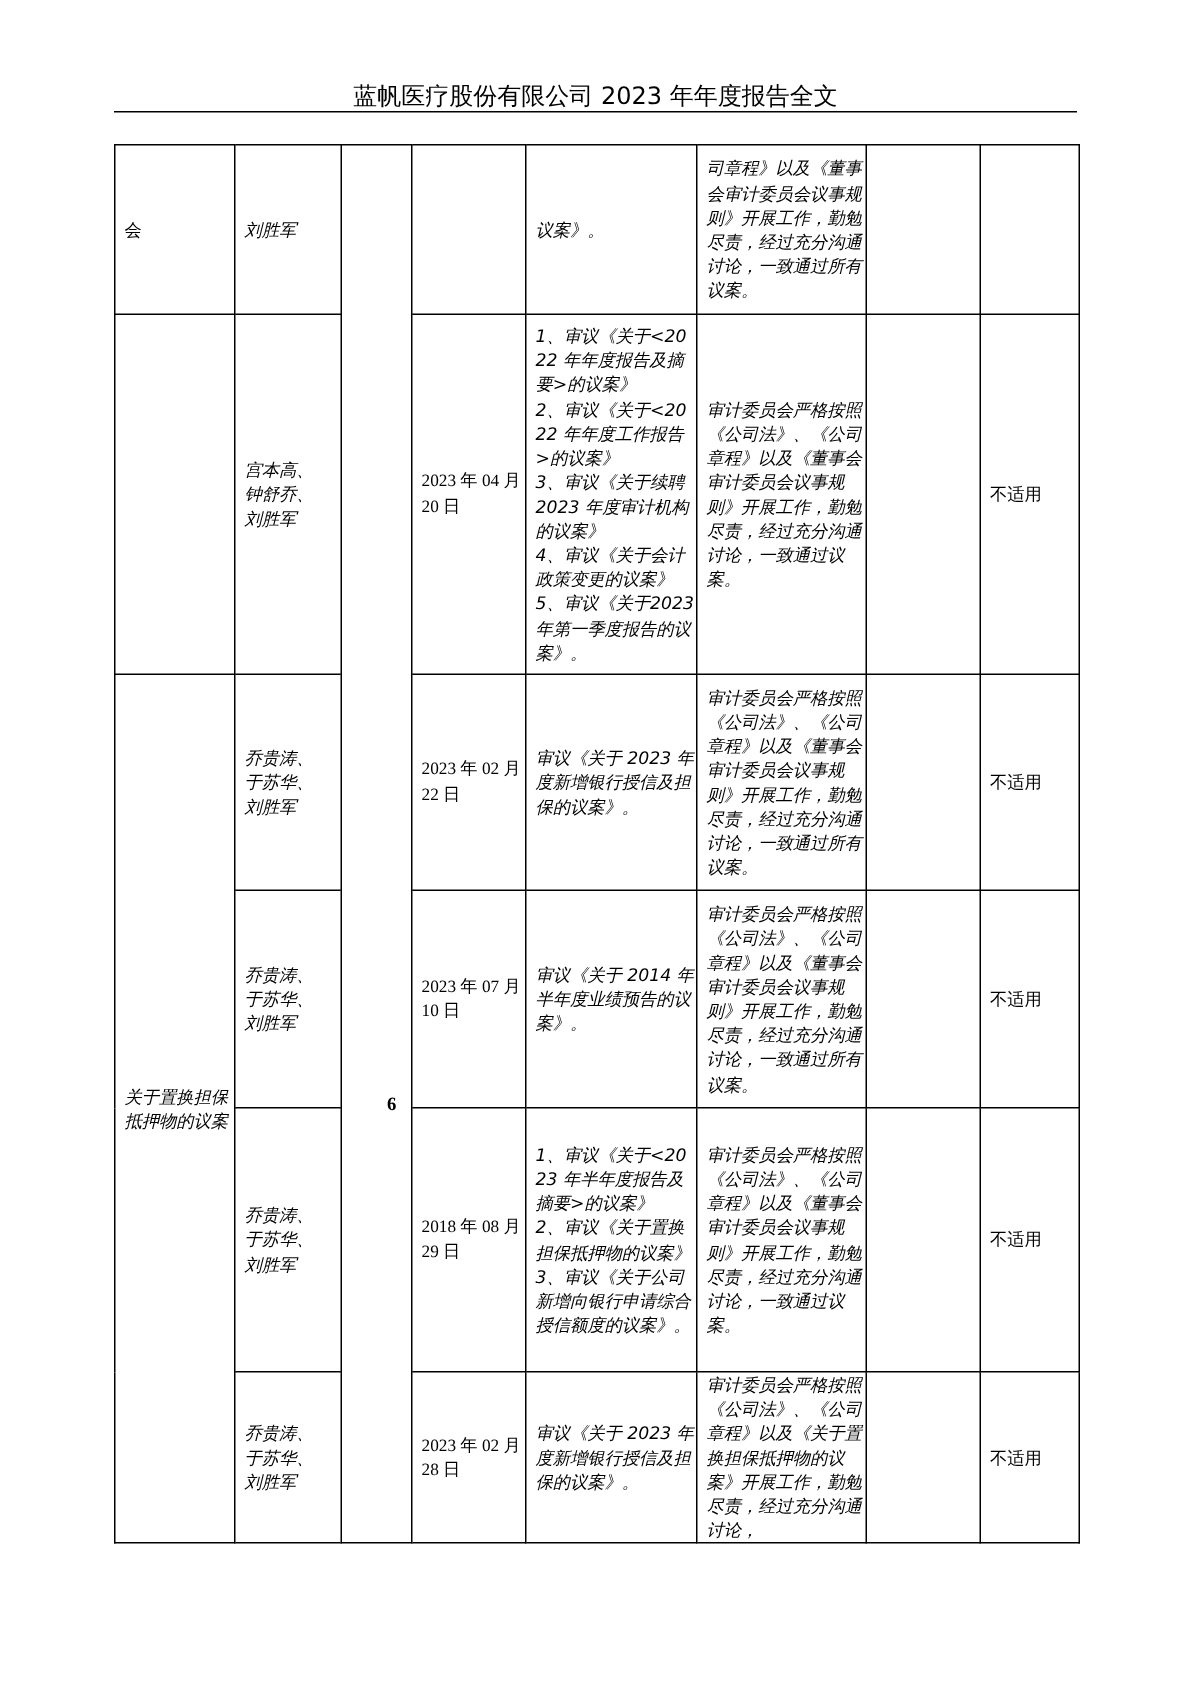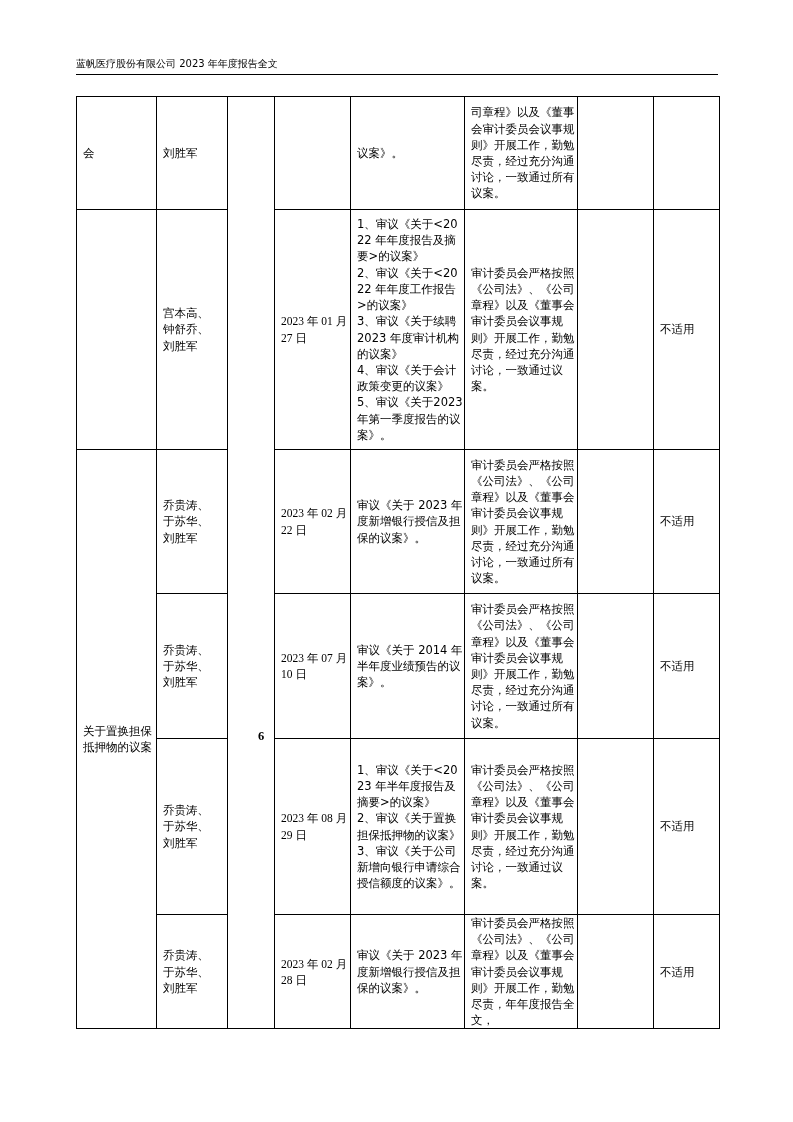--- a/index.html
+++ b/index.html
@@ -1,27 +1,27 @@
 <!DOCTYPE html>
 <html><head>
 <meta charset="utf-8">
 <style>
   html, body { margin: 0; padding: 0; background: #ffffff; }
   body { width: 793px; height: 1122px; position: relative; overflow: hidden;
          font-family: "DejaVu Sans", "Liberation Sans", sans-serif; color: #000; }
   .header { position: absolute; left: 76px; top: 56px; width: 642px; height: 18px;
-            border-bottom: 1px solid #000; text-align: left; font-size: 10px; line-height: 16px; }
+            border-bottom: 1px solid #000; text-align: center; font-size: 16px; line-height: 16px; }
   table.main { position: absolute; left: 76px; top: 96px; border-collapse: collapse;
                table-layout: fixed; width: 643px; font-size: 11.5px; line-height: 16.2px; }
   table.main td { border: 1px solid #000; padding: 0 0 0 6px; vertical-align: middle;
                   word-break: break-all; }
   td.top { vertical-align: top; }
   td.num { text-align: right; padding-right: 6px; vertical-align: middle; }
   .date { font-family: "Liberation Serif", "DejaVu Serif", serif; }
-  .cell-text { white-space: pre-line; }
+  .cell-text { white-space: pre-line; font-style: italic; }
 </style>
 </head>
 <body>
 
 <div class="header">
   <span>蓝帆医疗股份有限公司 2023 年年度报告全文</span>
 </div>
 
 <table class="main">
   <colgroup>
@@ -45,21 +45,21 @@
     <td class="top cell-text">司章程》以及《董事会审计委员会议事规则》开展工作，勤勉尽责，经过充分沟通讨论，一致通过所有议案。</td>
     <td></td>
     <td></td>
   </tr>
 
   <tr style="height:240px">
     <td style="border-top:none;border-bottom:1px solid #000;"></td>
     <td class="cell-text">宫本高、
 钟舒乔、
 刘胜军</td>
-    <td class="date">2023 年 01 月 27 日</td>
+    <td class="date">2023 年 04 月 20 日</td>
     <td class="cell-text">1、审议《关于&lt;2022 年年度报告及摘要&gt;的议案》
 2、审议《关于&lt;2022 年年度工作报告&gt;的议案》
 3、审议《关于续聘 2023 年度审计机构的议案》
 4、审议《关于会计政策变更的议案》
 5、审议《关于2023 年第一季度报告的议案》。</td>
     <td class="cell-text">审计委员会严格按照《公司法》、《公司章程》以及《董事会审计委员会议事规则》开展工作，勤勉尽责，经过充分沟通讨论，一致通过议案。</td>
     <td></td>
     <td>不适用</td>
   </tr>
 
@@ -83,35 +83,35 @@
     <td class="cell-text">审议《关于 2014 年半年度业绩预告的议案》。</td>
     <td class="cell-text">审计委员会严格按照《公司法》、《公司章程》以及《董事会审计委员会议事规则》开展工作，勤勉尽责，经过充分沟通讨论，一致通过所有议案。</td>
     <td></td>
     <td>不适用</td>
   </tr>
 
   <tr style="height:176px">
     <td class="cell-text">乔贵涛、
 于苏华、
 刘胜军</td>
-    <td class="date">2023 年 08 月 29 日</td>
+    <td class="date">2018 年 08 月 29 日</td>
     <td class="cell-text">1、审议《关于&lt;2023 年半年度报告及摘要&gt;的议案》
 2、审议《关于置换担保抵押物的议案》
 3、审议《关于公司新增向银行申请综合授信额度的议案》。</td>
     <td class="cell-text">审计委员会严格按照《公司法》、《公司章程》以及《董事会审计委员会议事规则》开展工作，勤勉尽责，经过充分沟通讨论，一致通过议案。</td>
     <td></td>
     <td>不适用</td>
   </tr>
 
   <tr style="height:111px">
     <td class="cell-text">乔贵涛、
 于苏华、
 刘胜军</td>
     <td class="date">2023 年 02 月 28 日</td>
     <td class="cell-text">审议《关于 2023 年度新增银行授信及担保的议案》。</td>
-    <td class="top cell-text">审计委员会严格按照《公司法》、《公司章程》以及《董事会审计委员会议事规则》开展工作，勤勉尽责，年年度报告全文，</td>
+    <td class="top cell-text">审计委员会严格按照《公司法》、《公司章程》以及《关于置换担保抵押物的议案》开展工作，勤勉尽责，经过充分沟通讨论，</td>
     <td></td>
     <td>不适用</td>
   </tr>
 </tbody>
   </table>
 
 <div style="position:absolute; left:258px; top:729px; font-family:'Liberation Serif', serif; font-size:12.5px; font-weight:bold;">6</div>
 
 </body></html>

